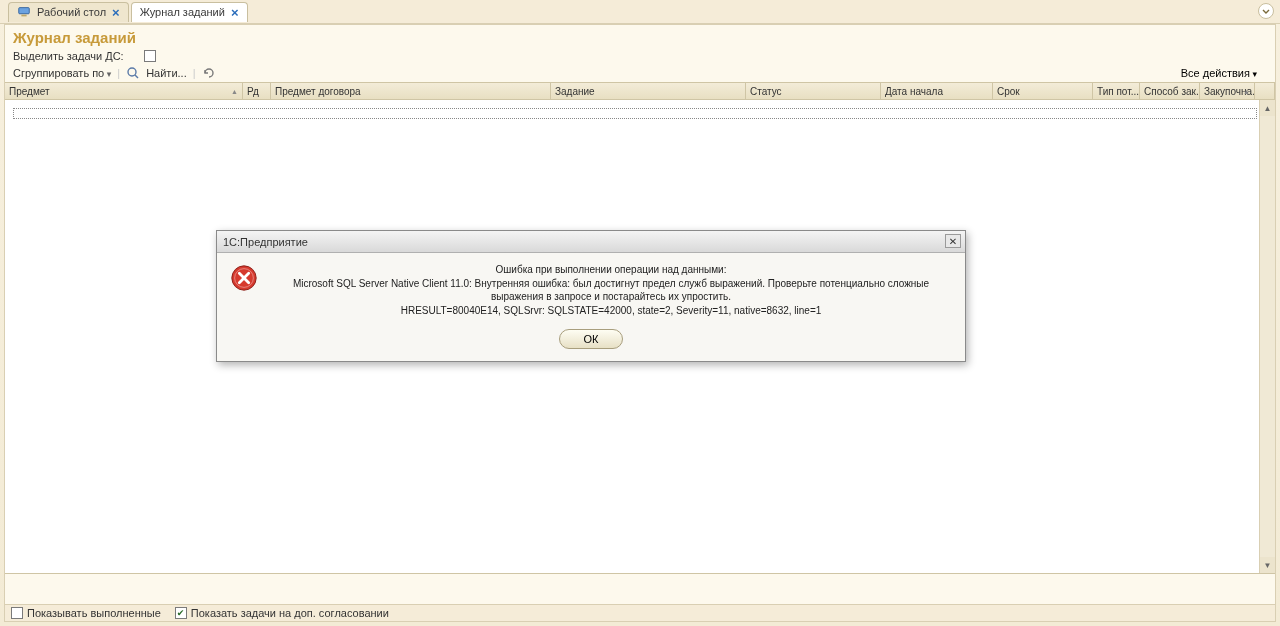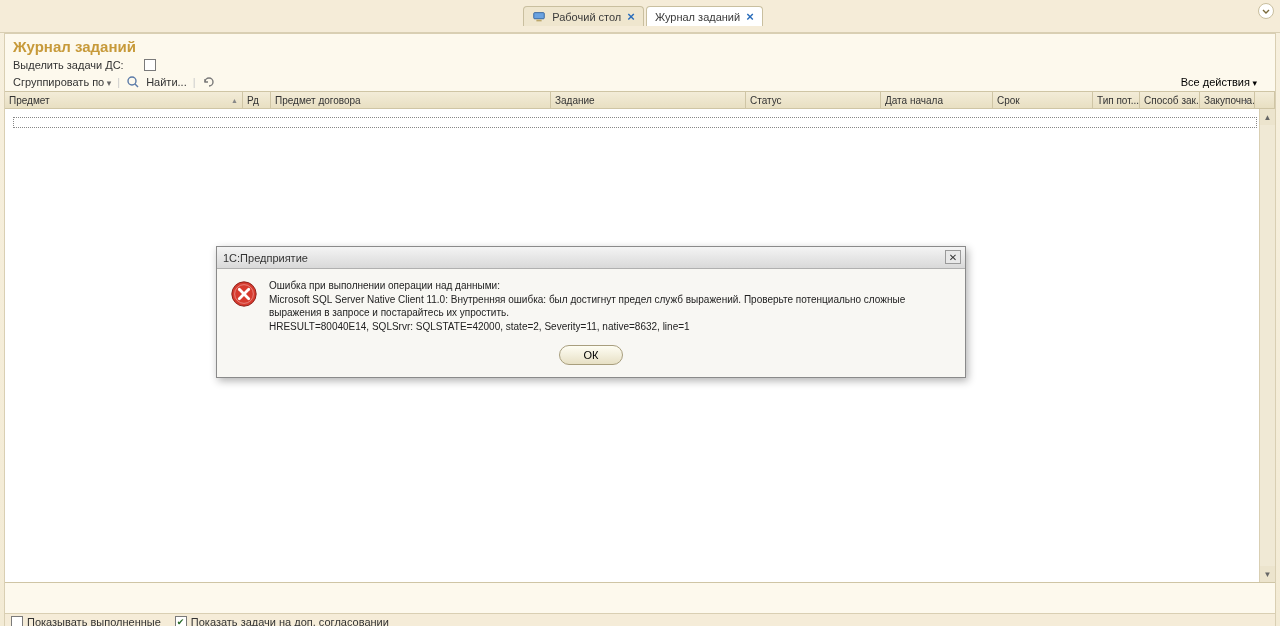--- a/index.html
+++ b/index.html
@@ -8,26 +8,25 @@
   font-size: 11px;
   background: linear-gradient(to bottom, #f7f0de, #f3ebd5);
   width: 1280px;
   height: 626px;
   overflow: hidden;
   position: relative;
 }
 .tabs-bar {
   display: flex;
   align-items: center;
-  height: 33px;
+  height: 24px;
   background: #f5ecd8;
   border-bottom: 1px solid #d9cfb3;
   padding-left: 8px;
   position: relative;
-  justify-content: center;
 }
 .tab {
   display: flex;
   align-items: center;
   gap: 6px;
   height: 20px;
   padding: 0 8px;
   border: 1px solid #c9bf9f;
   border-bottom: none;
   border-radius: 4px 4px 0 0;
@@ -183,21 +182,21 @@
 .checkbox.checked::after {
   content: "✔";
   font-size: 9px;
   color: #2a6b2a;
   position: relative;
   top: -2px; left: 1px;
 }
 
 .modal {
   position: absolute;
-  left: 216px; top: 246px;
+  left: 216px; top: 230px;
   width: 750px;
   background: #f8f7f3;
   border: 1px solid #8a8a8a;
   box-shadow: 2px 3px 8px rgba(0,0,0,0.3);
 }
 .modal-title {
   height: 22px;
   background: linear-gradient(to bottom, #f4f4f4, #d9d9d9);
   border-bottom: 1px solid #b0b0b0;
   display: flex;
@@ -223,21 +222,21 @@
   gap: 10px;
   padding: 10px 12px 4px;
   font-size: 10px;
   color: #222;
   line-height: 1.35;
 }
 .err-icon {
   width: 30px; height: 30px;
   flex-shrink: 0;
 }
-.modal-text { flex: 1; }
+.modal-text { flex: 1; text-align: center; }
 .modal-footer {
   display: flex;
   justify-content: center;
   padding: 8px 0 12px;
 }
 .ok-btn {
   width: 64px; height: 20px;
   background: linear-gradient(to bottom, #fefdf3, #e7e0c5);
   border: 1px solid #a89e7d;
   border-radius: 10px;

